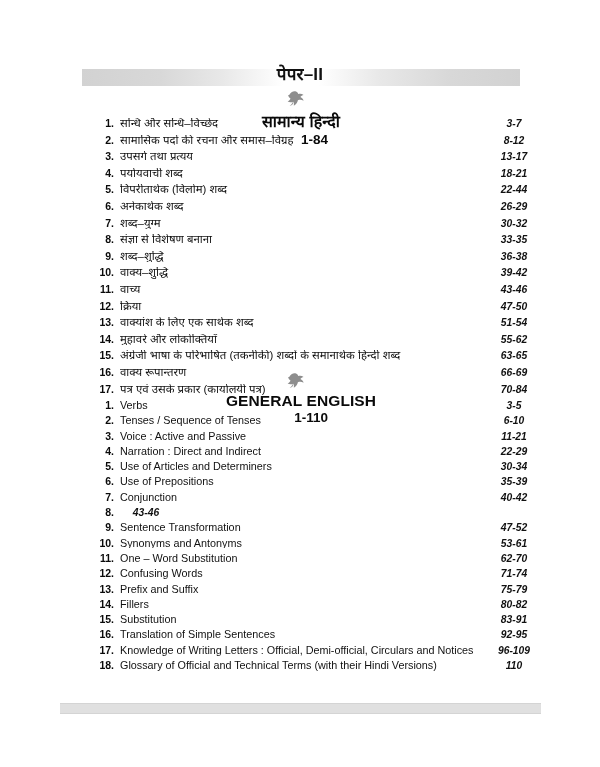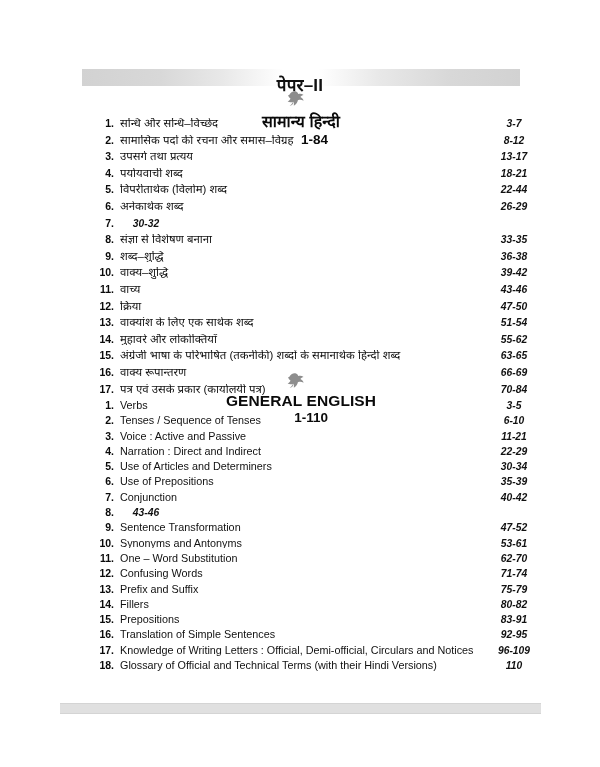--- a/index.html
+++ b/index.html
@@ -37,21 +37,21 @@
         #e8e8e8 32%,
         #ffffff 46%,
         #ffffff 54%,
         #e8e8e8 68%,
         #d8d8d8 84%,
         #d2d2d2 100%);
   }
   .paper-title {
     position: absolute;
     left: 0;
-    top: 73px;
+    top: 62px;
     width: 600px;
     text-align: center;
     font-size: 17px;
     font-weight: bold;
     letter-spacing: 0.2px;
     color: #111111;
     font-family: "Liberation Sans", "DejaVu Sans", sans-serif;
   }
 
   
@@ -197,20 +197,21 @@
           <span class="r-label">विपरीतार्थक (विलोम) शब्द</span>
           <span class="r-pages">22-44</span>
         </li>
         <li class="toc-row">
           <span class="r-num">6.</span>
           <span class="r-label">अनेकार्थक शब्द</span>
           <span class="r-pages">26-29</span>
         </li>
         <li class="toc-row">
           <span class="r-num">7.</span>
+          <span class="r-label">शब्द–युग्म</span>
           <span class="r-pages">30-32</span>
         </li>
         <li class="toc-row">
           <span class="r-num">8.</span>
           <span class="r-label">संज्ञा से विशेषण बनाना</span>
           <span class="r-pages">33-35</span>
         </li>
         <li class="toc-row">
           <span class="r-num">9.</span>
           <span class="r-label">शब्द–शुद्धि</span>
@@ -340,21 +341,21 @@
           <span class="r-label">Prefix and Suffix</span>
           <span class="r-pages">75-79</span>
         </li>
         <li class="toc-row">
           <span class="r-num">14.</span>
           <span class="r-label">Fillers</span>
           <span class="r-pages">80-82</span>
         </li>
         <li class="toc-row">
           <span class="r-num">15.</span>
-          <span class="r-label">Prepositions</span>
+          <span class="r-label">Substitution</span>
           <span class="r-pages">83-91</span>
         </li>
         <li class="toc-row">
           <span class="r-num">16.</span>
           <span class="r-label">Translation of Simple Sentences</span>
           <span class="r-pages">92-95</span>
         </li>
         <li class="toc-row">
           <span class="r-num">17.</span>
           <span class="r-label">Knowledge of Writing Letters : Official, Demi-official, Circulars and Notices</span>

